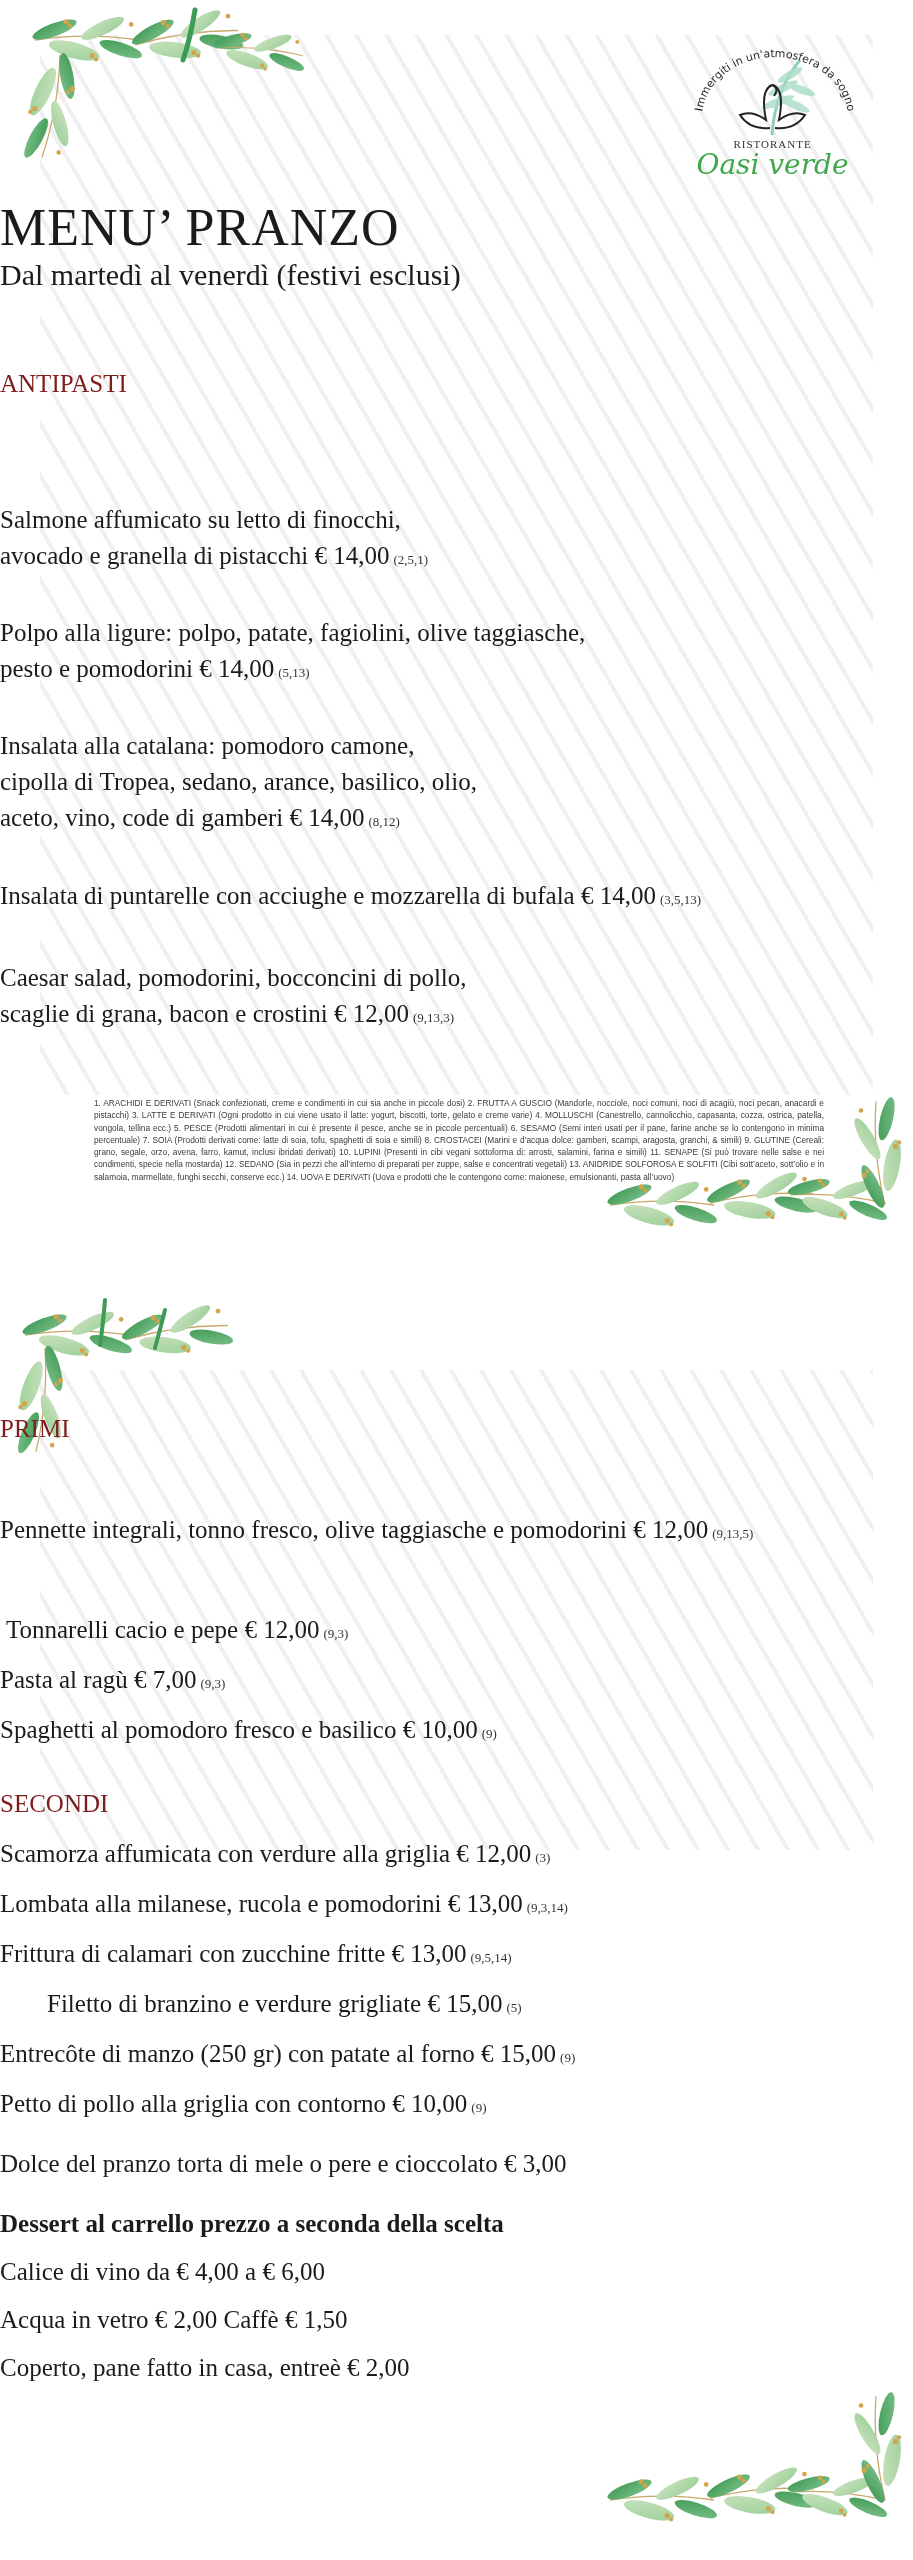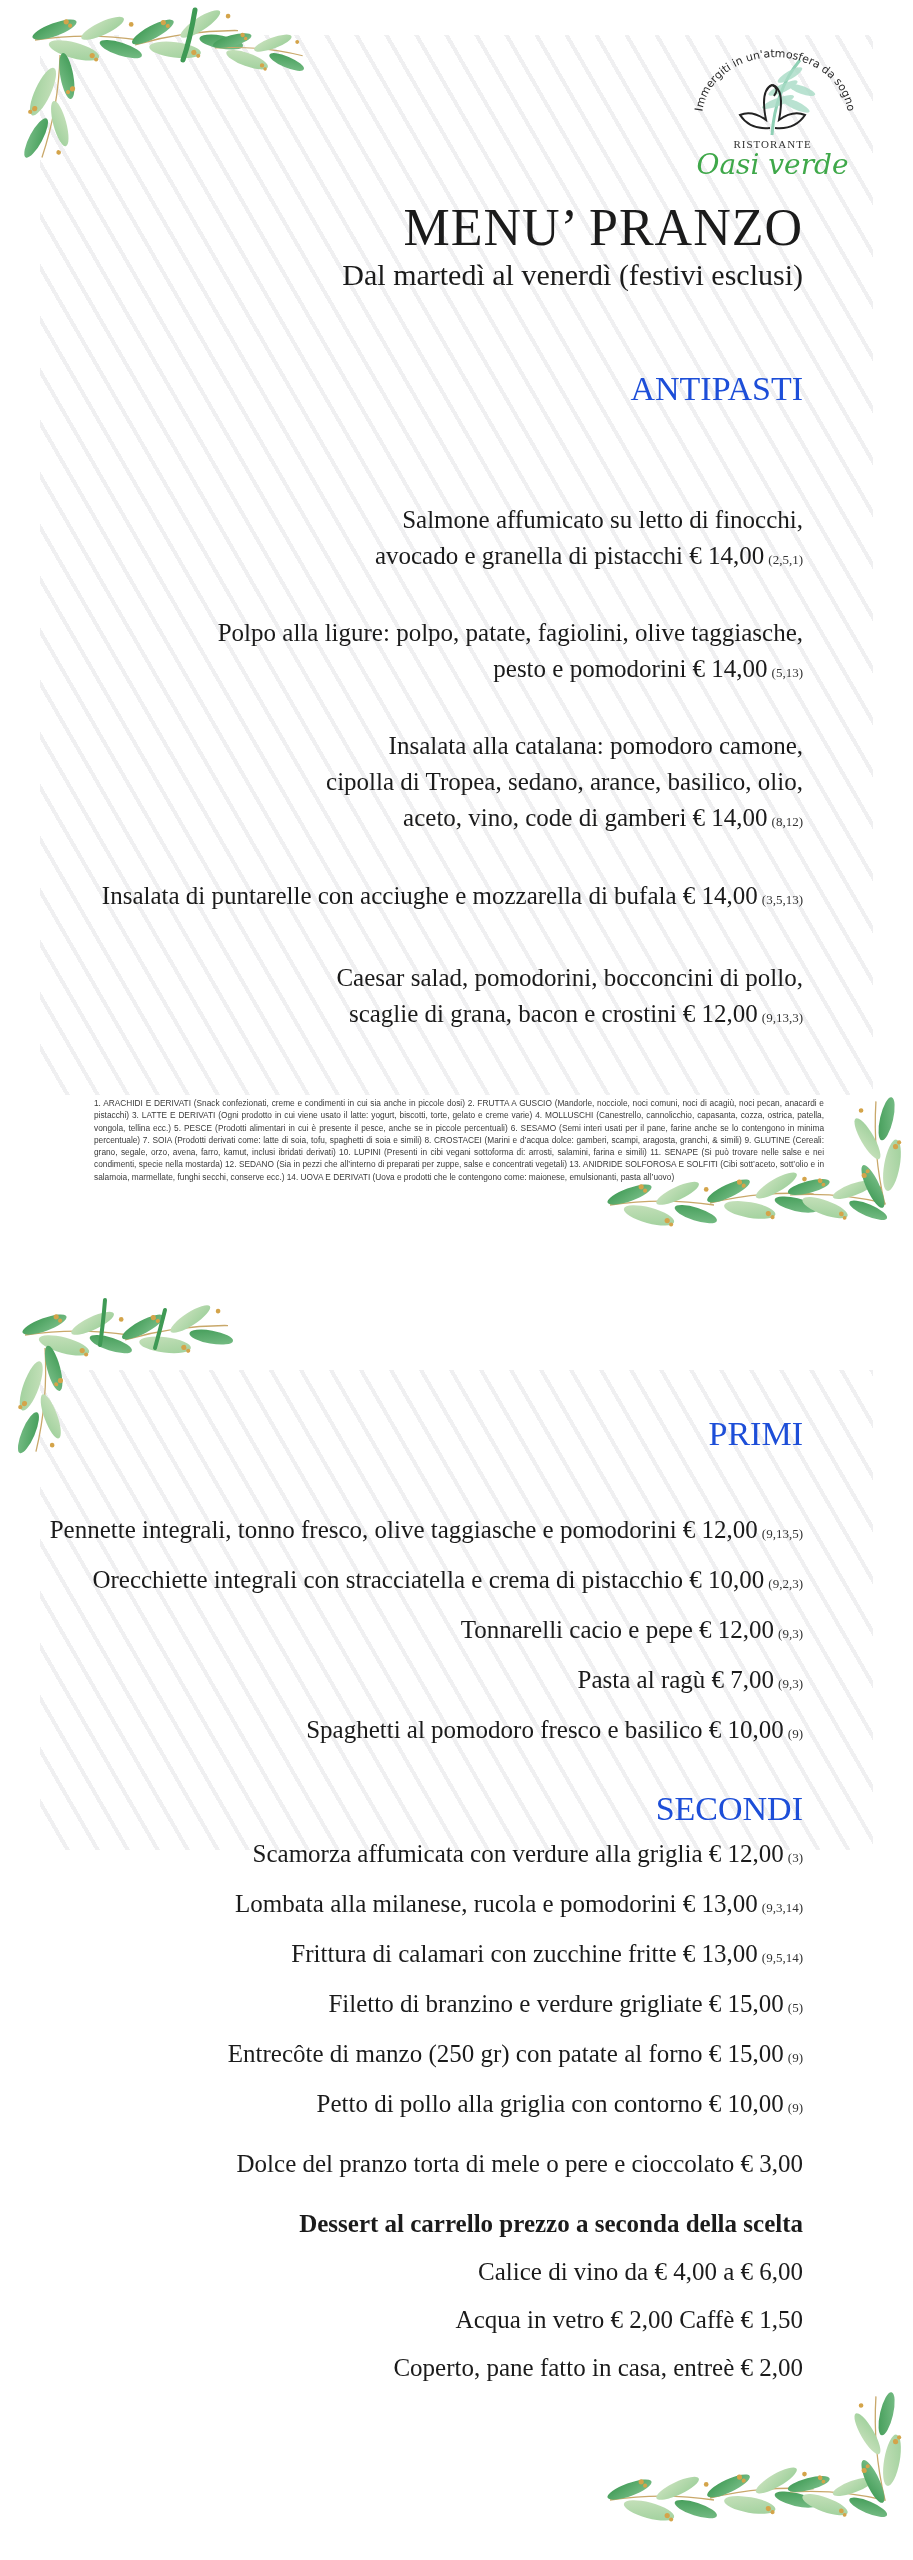--- a/index.html
+++ b/index.html
@@ -11,25 +11,25 @@
   .page2 { top: 1290px; height: 1270px; }
 
   .stripes {
     position: absolute; left: 40px; right: 40px;
     background-image: repeating-linear-gradient(60deg, rgba(0,0,0,0) 0px, rgba(0,0,0,0) 22px, rgba(200,200,205,0.28) 22px, rgba(200,200,205,0.28) 26px);
     pointer-events: none;
   }
   .page1 .stripes { top: 35px; height: 1060px; }
   .page2 .stripes { top: 80px; height: 480px; }
 
-  .center { position: absolute; left: 0; width: 803px; text-align: right; }
+  .center { position: absolute; left: 0; width: 803px; text-align: left; }
 
   .title { font-family: "Liberation Serif", serif; font-size: 52px; letter-spacing: 1px; color: #1b1b1b; }
   .subtitle { font-family: "Liberation Serif", serif; font-size: 30px; color: #1b1b1b; }
-  .section { font-family: "Liberation Serif", serif; font-size: 34px; color: #1d4ed8; padding-left: 24px; }
+  .section { font-family: "Liberation Serif", serif; font-size: 25px; color: #7f1d1d; }
   .item { font-family: "Liberation Serif", serif; font-size: 25px; line-height: 36px; color: #1b1b1b; }
   .item .allergens { font-size: 13px; margin-left: 4px; color: #333; }
   .item.bold { font-weight: bold; }
 
   .allergen-note {
     position: absolute; left: 94px; width: 730px; top: 1097px;
     font-family: "Liberation Sans", sans-serif; font-size: 8.3px; line-height: 12.3px;
     color: #3a3a3a; text-align: justify;
   }
 
@@ -150,21 +150,20 @@
   <svg class="garland" style="left:10px; top:0px;" width="310" height="180">
     <use href="#sprig" transform="translate(15,45) scale(1.3)"></use>
     <use href="#sprig" transform="translate(115,50) scale(1.3) rotate(-8)"></use>
     <use href="#sprig" transform="translate(35,58) rotate(95) scale(1.3)"></use>
     <path d="M95,10 Q93,35 90,55" stroke="#3f9a55" stroke-width="4" fill="none" stroke-linecap="round"></path>
     <path d="M155,20 Q150,40 145,58" stroke="#3f9a55" stroke-width="4" fill="none" stroke-linecap="round"></path>
   </svg>
 
   <div class="center section" style="top:125px;">PRIMI</div>
   <div class="center item" style="top:222px;"><span>Pennette integrali, tonno fresco, olive taggiasche e pomodorini € 12,00</span><span class="allergens">(9,13,5)</span></div>
-  <div class="center item" style="top:272px;"><span>Orecchiette integrali con stracciatella e crema di pistacchio € 10,00</span><span class="allergens">(9,2,3)</span></div>
   <div class="center item" style="top:322px;padding-left:6px;"><span>Tonnarelli cacio e pepe € 12,00</span><span class="allergens">(9,3)</span></div>
   <div class="center item" style="top:372px;"><span>Pasta al ragù € 7,00</span><span class="allergens">(9,3)</span></div>
   <div class="center item" style="top:422px;"><span>Spaghetti al pomodoro fresco e basilico € 10,00</span><span class="allergens">(9)</span></div>
 
   <div class="center section" style="top:500px;">SECONDI</div>
   <div class="center item" style="top:546px;"><span>Scamorza affumicata con verdure alla griglia € 12,00</span><span class="allergens">(3)</span></div>
   <div class="center item" style="top:596px;"><span>Lombata alla milanese, rucola e pomodorini € 13,00</span><span class="allergens">(9,3,14)</span></div>
   <div class="center item" style="top:646px;"><span>Frittura di calamari con zucchine fritte  € 13,00</span><span class="allergens">(9,5,14)</span></div>
   <div class="center item" style="top:696px;padding-left:47px;"><span>Filetto di branzino e verdure grigliate € 15,00</span><span class="allergens">(5)</span></div>
   <div class="center item" style="top:746px;"><span>Entrecôte di manzo (250 gr) con patate al forno € 15,00</span><span class="allergens">(9)</span></div>

